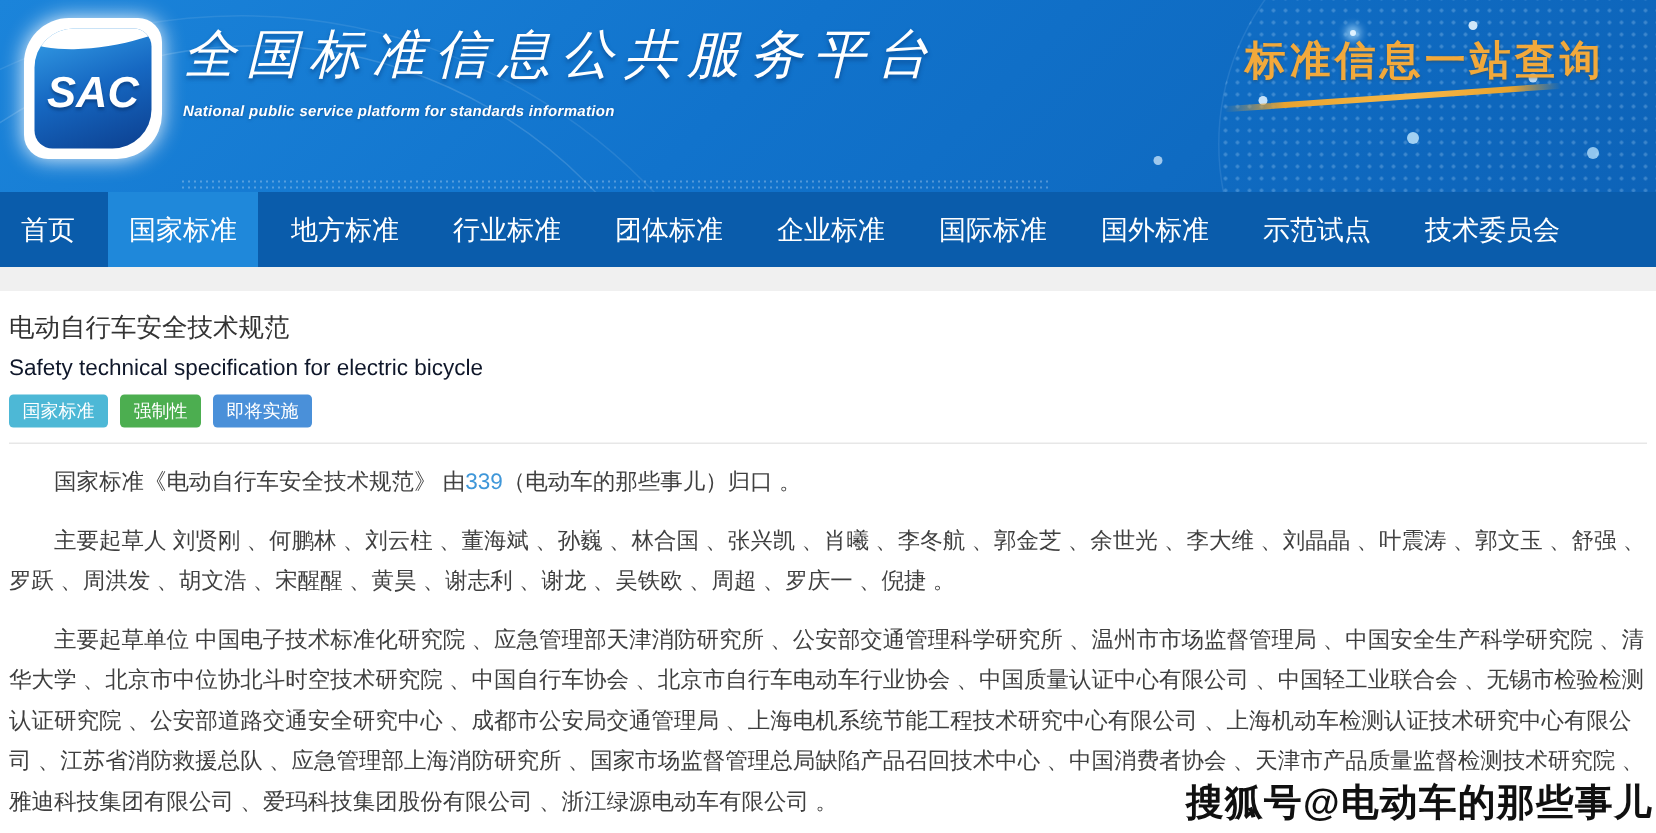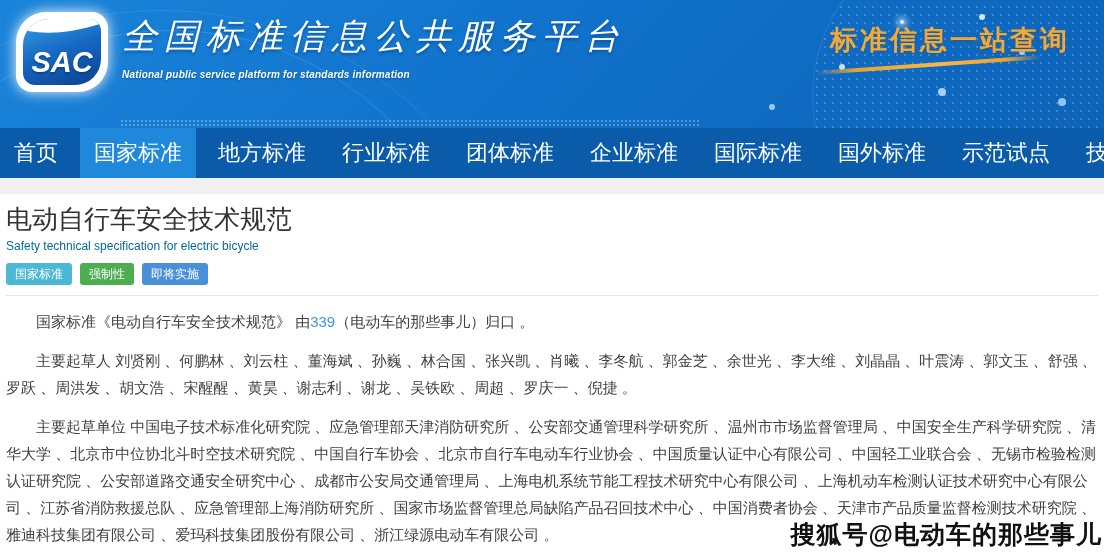--- a/index.html
+++ b/index.html
@@ -21,21 +21,21 @@
       -60px 45px 0 1px rgba(220,240,255,.9),
       40px 70px 0 2px rgba(200,235,255,.8),
       120px 30px 0 1px rgba(220,240,255,.85),
       160px 80px 0 2px rgba(190,230,255,.75),
       -130px 85px 0 1px rgba(220,240,255,.7),
       80px -5px 0 1px rgba(230,245,255,.9);}
   .dotband{position:absolute;bottom:1px;left:120px;width:580px;height:8px;opacity:.55;
     background-image:radial-gradient(rgba(255,255,255,.5) 1px,transparent 1px);background-size:4px 4px;}
 
   .logo{position:absolute;left:16px;top:12px;width:94px;height:100px;}
-  .logo-outer{position:relative;width:92px;height:80px;background:#fff;
+  .logo-outer{position:relative;width:92px;height:94px;background:#fff;
     border-radius:30px 16px 30px 16px;box-shadow:0 0 14px rgba(255,255,255,.95);overflow:hidden;}
   .logo-inner{position:absolute;left:7px;top:7px;right:7px;bottom:7px;
     background:linear-gradient(160deg,#35a0e8 0%,#1668c2 48%,#0c3f8f 100%);
     border-radius:26px 12px 26px 12px;overflow:hidden;}
   .logo-inner::before{content:"";position:absolute;top:-30px;left:-14px;width:120px;height:42px;
     background:#fff;border-radius:50%;transform:rotate(-9deg);}
   .logo-text{position:absolute;left:0;right:0;top:34px;text-align:center;color:#fff;
     font-style:italic;font-weight:bold;font-size:29px;letter-spacing:0px;
     text-shadow:0 2px 2px rgba(5,40,90,.45);}
 
@@ -45,30 +45,30 @@
     text-shadow:0 1px 2px rgba(6,55,115,.5);}
 
   .slogan{position:absolute;right:34px;top:22px;text-align:center;}
   .slogan-text{font-size:27px;font-weight:bold;letter-spacing:3px;color:#f2a93b;
     text-shadow:0 1px 2px rgba(90,55,0,.35);}
   .slogan-line{margin:5px 0 0 -14px;width:225px;height:4px;transform:rotate(-4deg);border-radius:2px;
     background:linear-gradient(90deg,rgba(242,169,59,0) 0%,#e8a32f 18%,#f7b848 55%,#e8a32f 85%,rgba(242,169,59,0) 100%);}
 
   
   .navbar{display:flex;height:50px;background:#0a5cab;align-items:stretch;}
-  .nav-item{padding:0 14px;margin-right:8px;line-height:50px;color:#fff;font-size:22px;
+  .nav-item{padding:0 14px;margin-right:8px;line-height:50px;color:#fff;font-size:18px;
     cursor:pointer;white-space:nowrap;}
   .nav-item.active{background:#1f88da;}
 
   .strip{height:16px;background:#f0f0f0;}
 
   
   .content{position:relative;padding:0 6px;background:#fff;}
-  .std-title{margin:12px 0 0;font-size:26px;line-height:26px;font-weight:400;color:#333;}
-  .std-title-en{margin-top:5px;font-size:12px;line-height:18px;color:#0369a1;}
+  .std-title{margin:12px 0 0;font-size:17px;line-height:26px;font-weight:400;color:#333;}
+  .std-title-en{margin-top:5px;font-size:15px;line-height:18px;color:#0f172a;}
   .tags{margin-top:8px;display:flex;gap:8px;}
   .tag{display:inline-block;padding:3px 9px;border-radius:3px;font-size:12px;line-height:16px;color:#fff;}
   .tag-cyan{background:#4db8d6;}
   .tag-green{background:#4cae50;}
   .tag-blue{background:#4a90d9;}
   .divider{margin-top:10px;border-top:1px solid #e7e7e7;height:0;}
   .para{margin:12px 0 0;font-size:15px;line-height:27px;color:#3f3f3f;text-indent:2em;}
   .para a{color:#3f97d9;text-decoration:none;cursor:pointer;}
 
   .watermark{position:absolute;right:2px;bottom:4px;font-size:25px;font-weight:bold;color:#101010;

